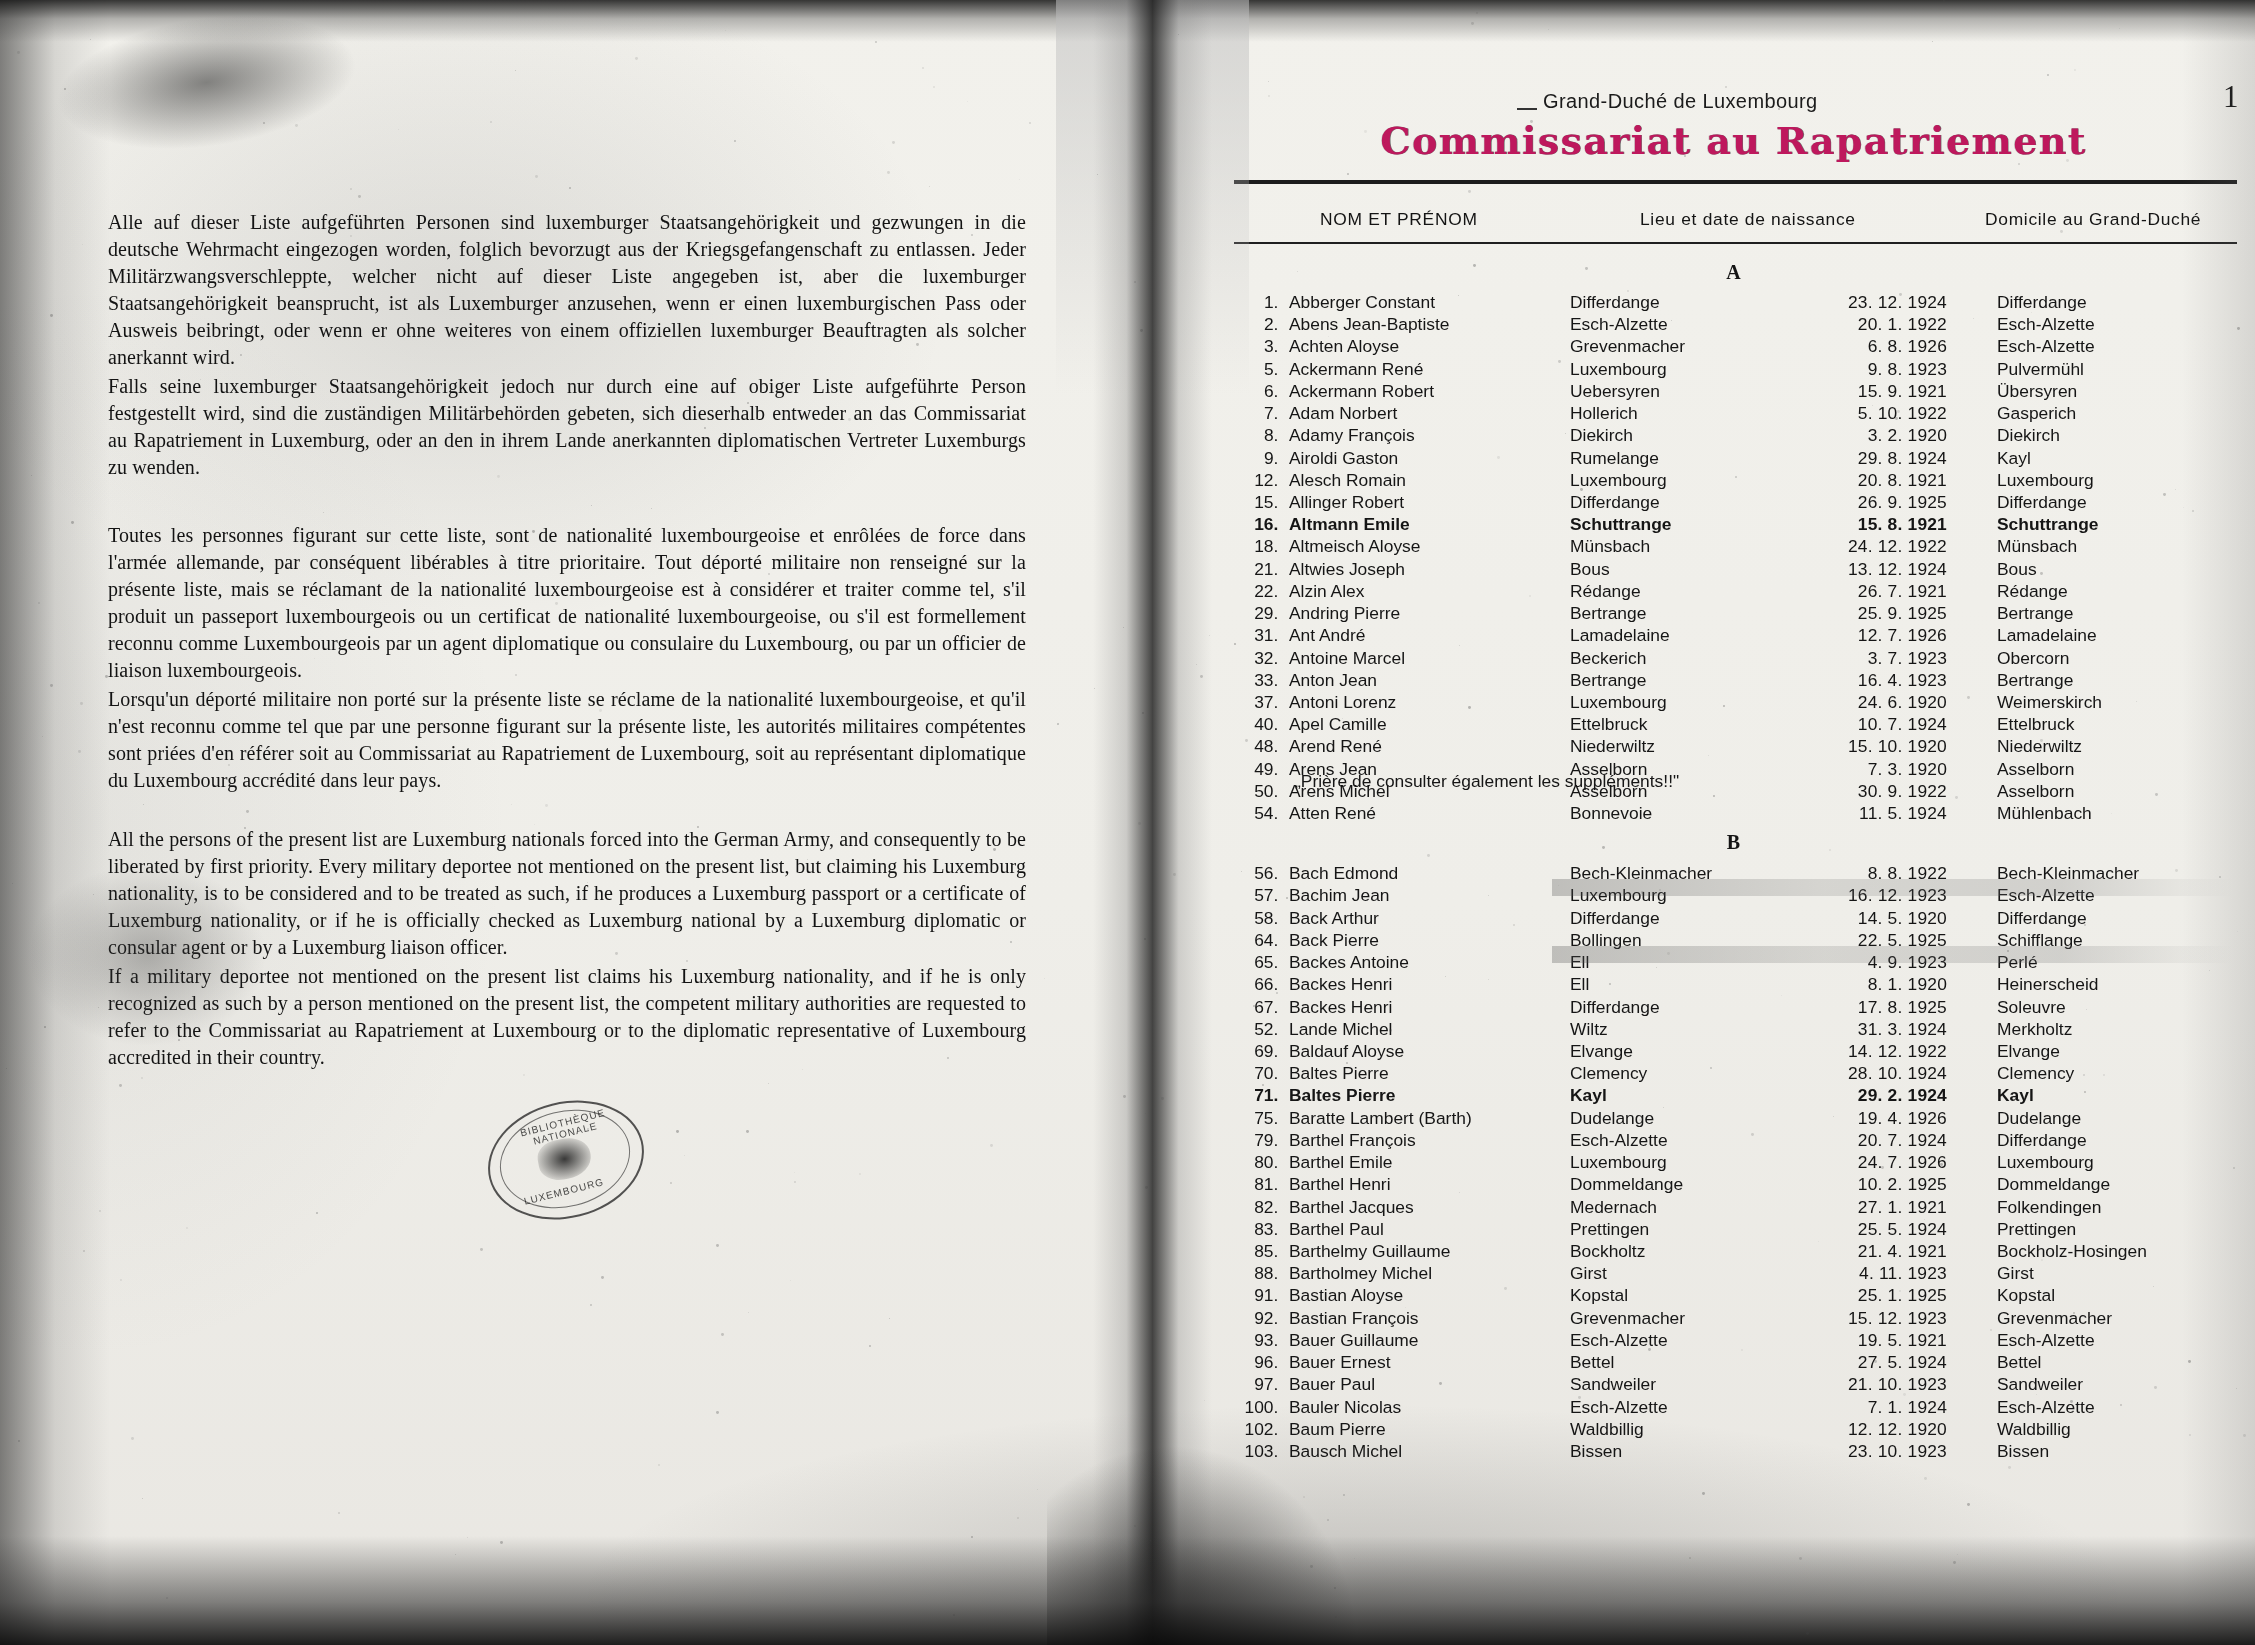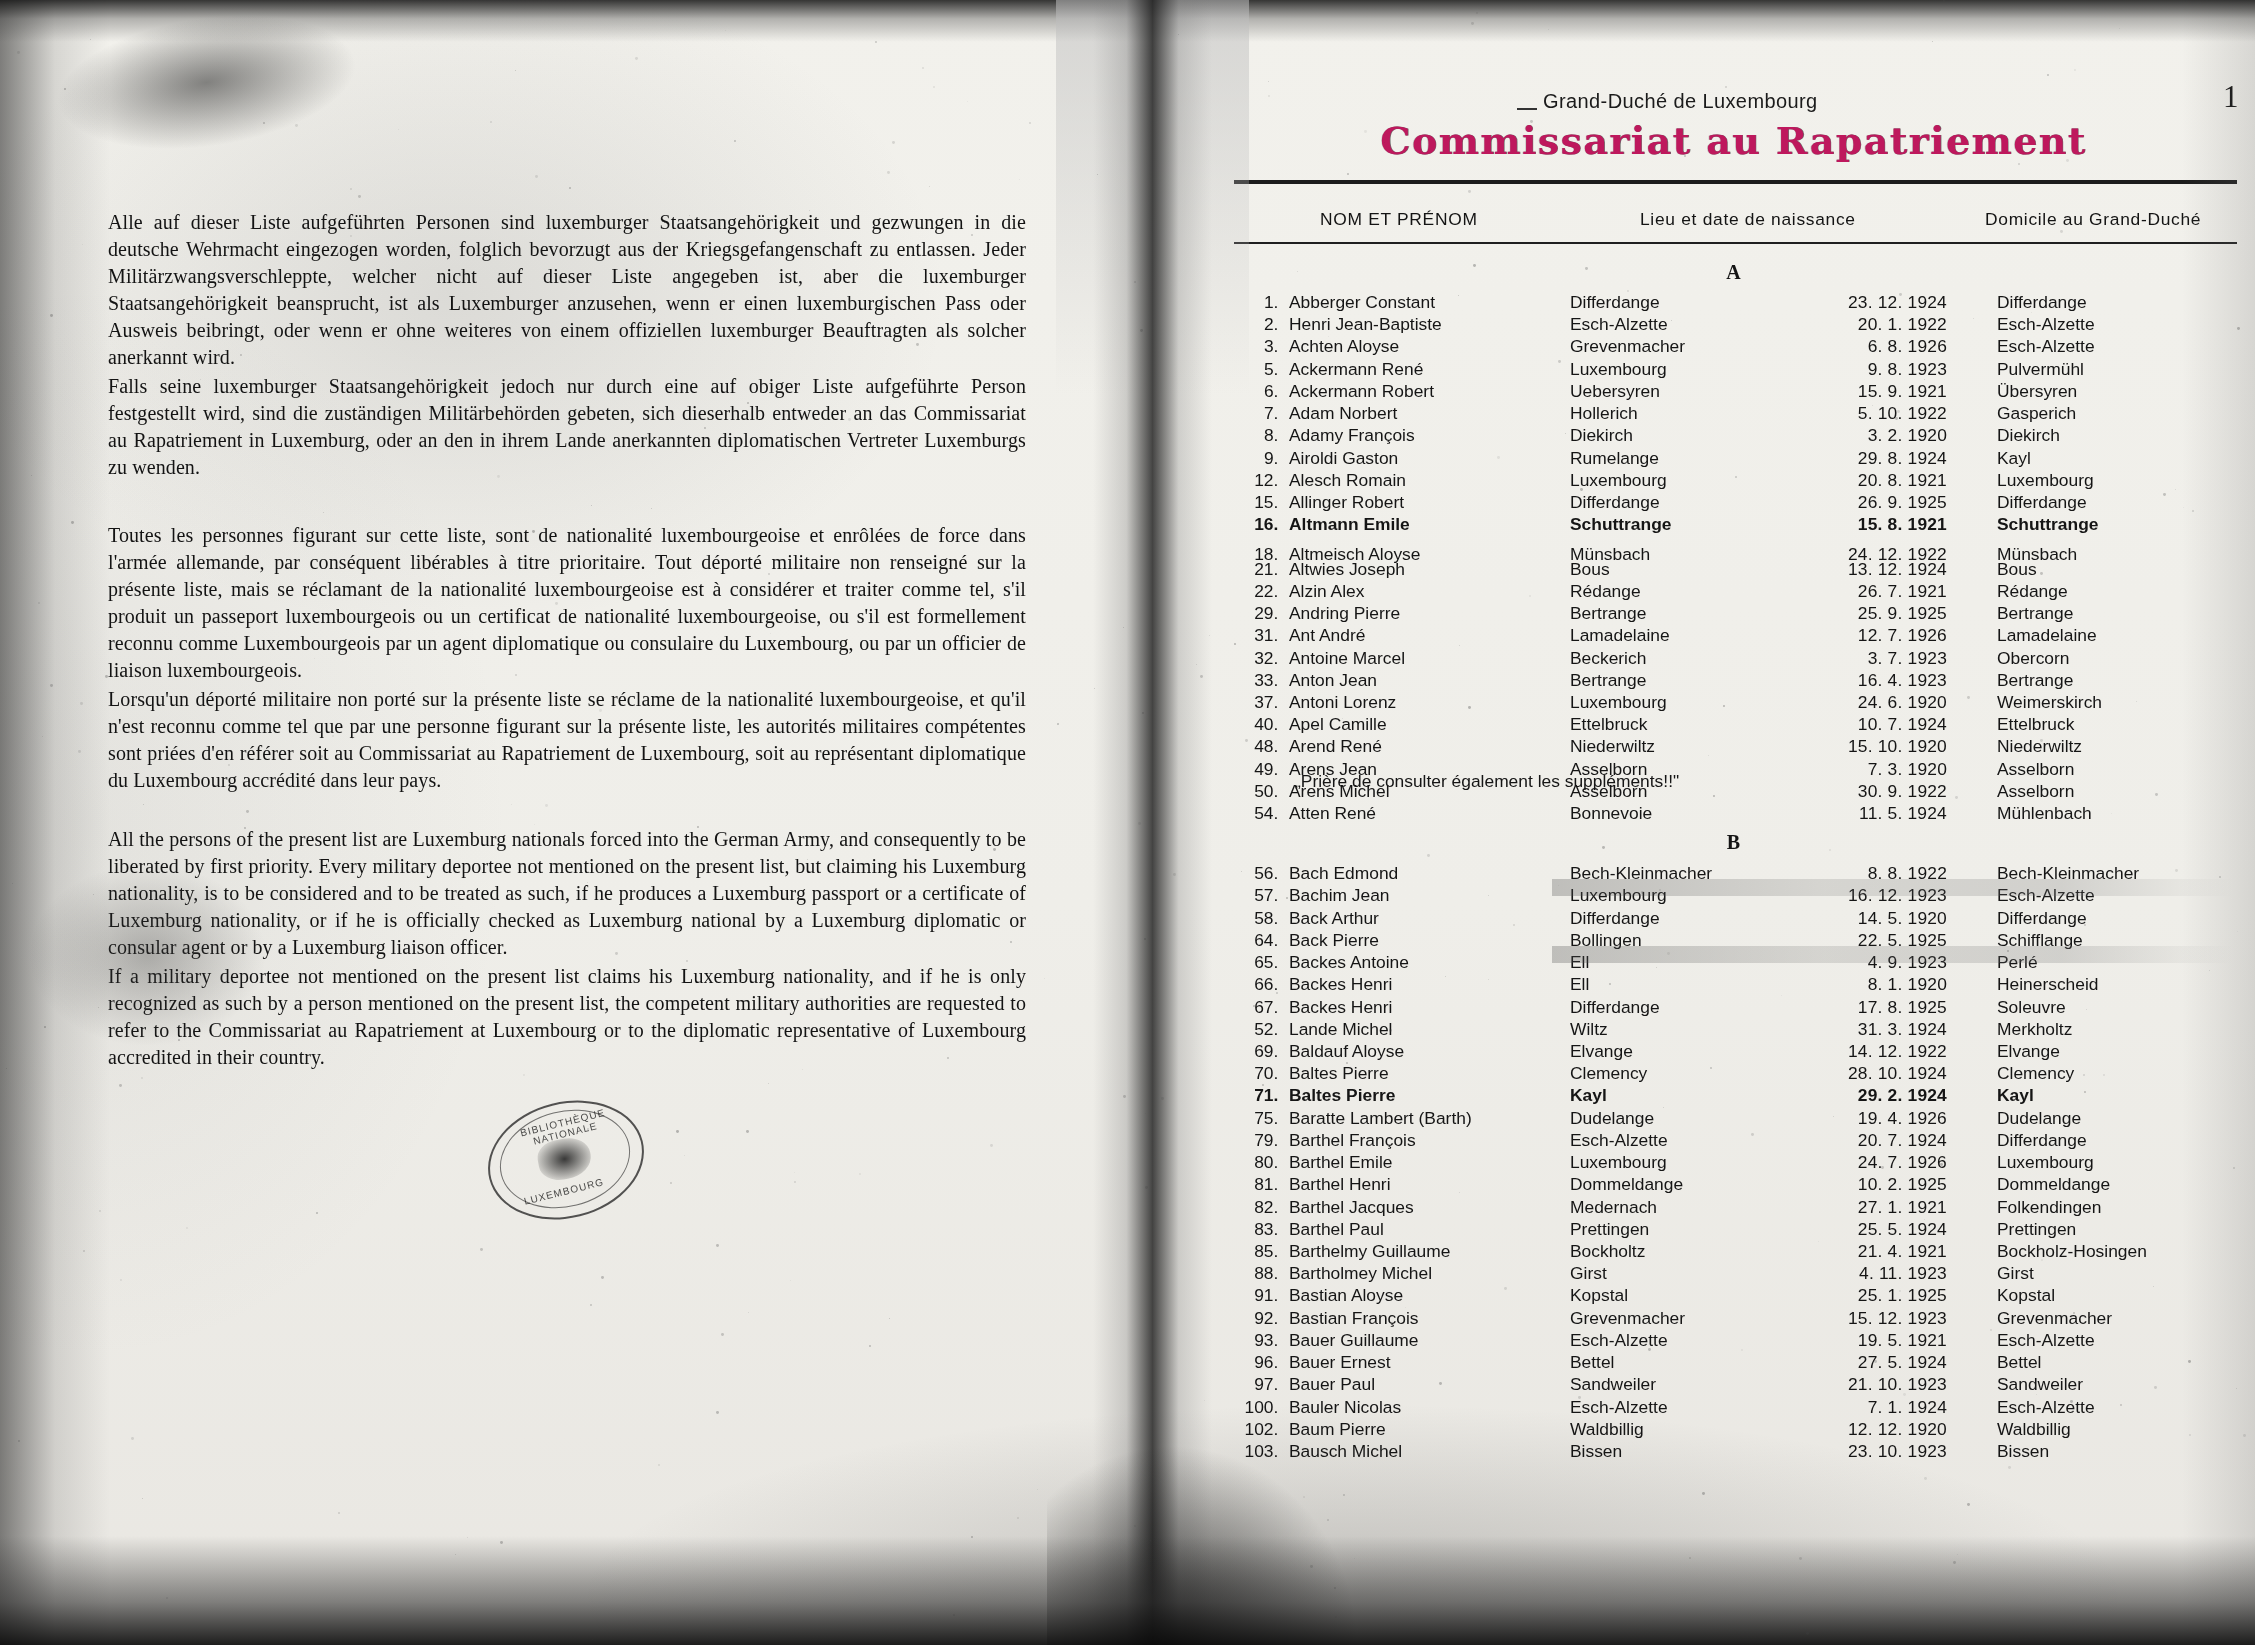--- a/index.html
+++ b/index.html
@@ -336,21 +336,21 @@
     <div id="list-a">
         <div class="entry" style="top: 292px;">
           <span class="num">1.</span>
           <span class="nm">Abberger  Constant</span>
           <span class="pl">Differdange</span>
           <span class="dt">23. 12. 1924</span>
           <span class="dm">Differdange</span>
         </div>
         <div class="entry" style="top: 314px;">
           <span class="num">2.</span>
-          <span class="nm">Henri Jean-Baptiste</span>
+          <span class="nm">Abens Jean-Baptiste</span>
           <span class="pl">Esch-Alzette</span>
           <span class="dt">20.  1. 1922</span>
           <span class="dm">Esch-Alzette</span>
         </div>
         <div class="entry" style="top: 336px;">
           <span class="num">3.</span>
           <span class="nm">Achten  Aloyse</span>
           <span class="pl">Grevenmacher</span>
           <span class="dt">6.  8. 1926</span>
           <span class="dm">Esch-Alzette</span>
@@ -404,21 +404,21 @@
           <span class="dt">26.  9. 1925</span>
           <span class="dm">Differdange</span>
         </div>
         <div class="entry" style="top: 514px; font-weight: bold;">
           <span class="num">16.</span>
           <span class="nm">Altmann  Emile</span>
           <span class="pl">Schuttrange</span>
           <span class="dt">15.  8. 1921</span>
           <span class="dm">Schuttrange</span>
         </div>
-        <div class="entry" style="top: 536px; margin-top: 8px;">
+        <div class="entry" style="top: 536px;">
           <span class="num">18.</span>
           <span class="nm">Altmeisch  Aloyse</span>
           <span class="pl">Münsbach</span>
           <span class="dt">24. 12. 1922</span>
           <span class="dm">Münsbach</span>
         </div>
         <div class="entry" style="top: 559px;">
           <span class="num">21.</span>
           <span class="nm">Altwies  Joseph</span>
           <span class="pl">Bous</span>

